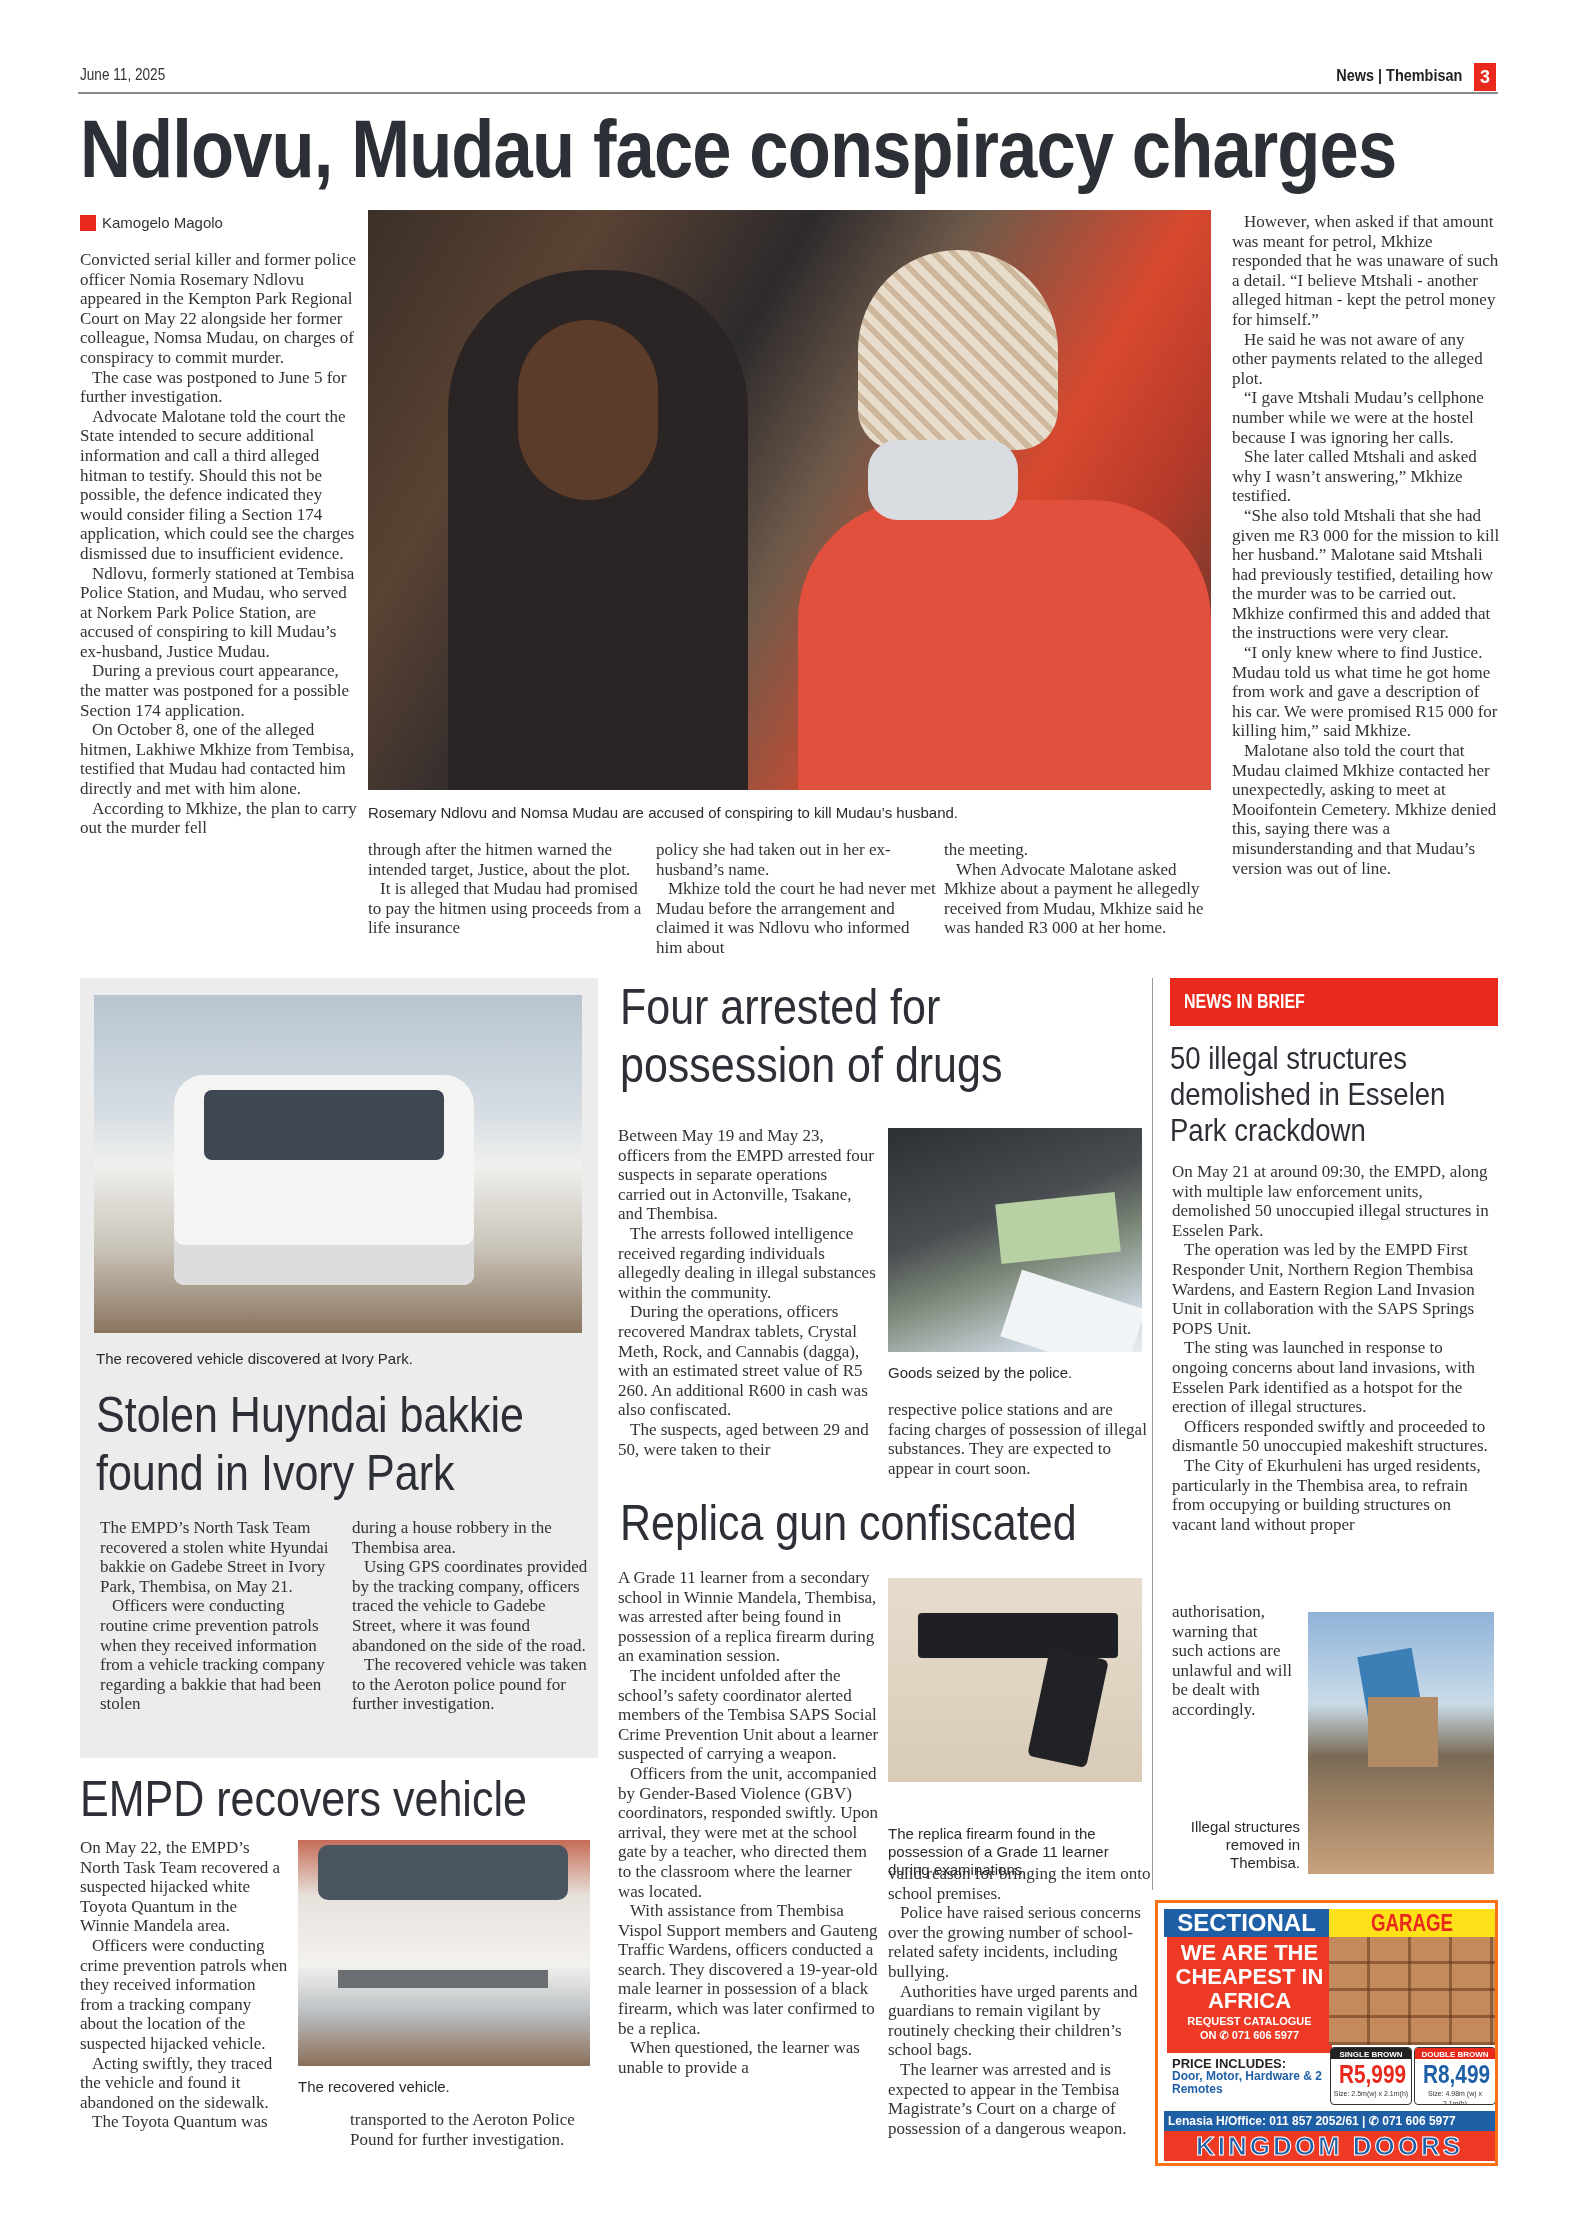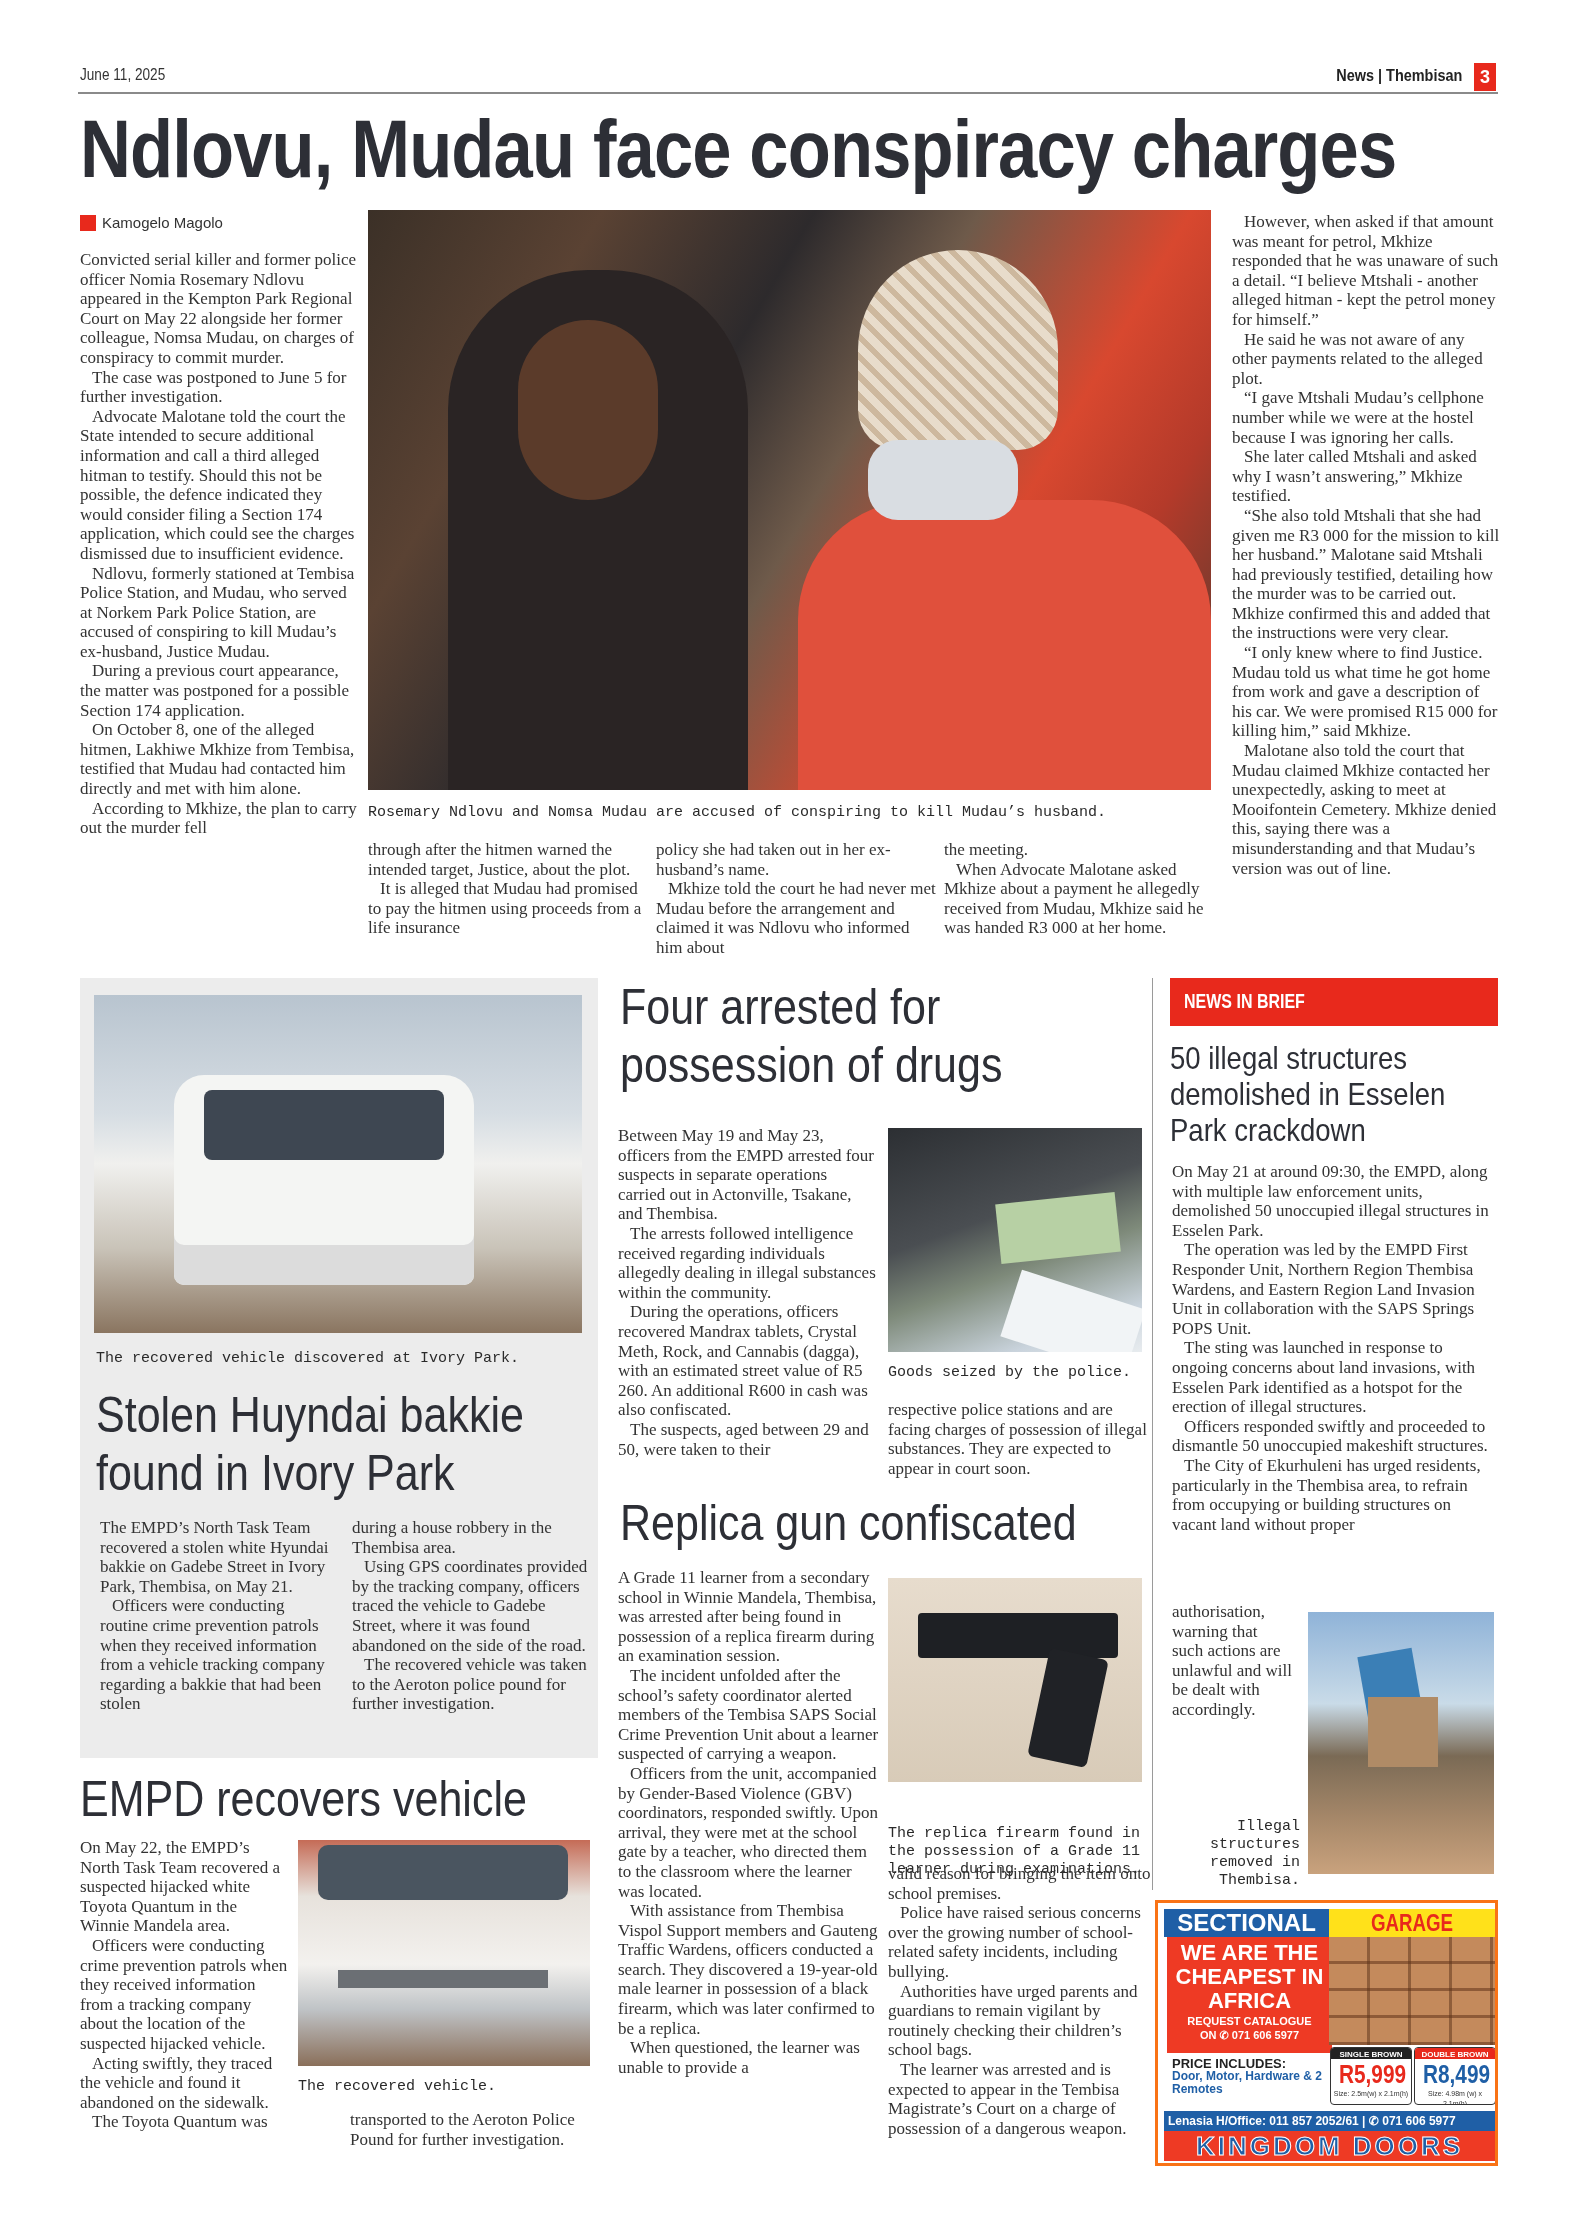--- a/index.html
+++ b/index.html
@@ -24,21 +24,21 @@
   .body p { text-indent: 12px; }
   .body p.first { text-indent: 0; }
 
   .col1 { left: 80px; top: 250px; width: 282px; }
   .photo-main { left: 368px; top: 210px; width: 843px; height: 580px; background: linear-gradient(120deg, #3b3027 0%, #5a4233 20%, #2d2a2c 38%, #6e5a4a 52%, #d8482f 70%, #b43a2a 82%, #4b3a30 100%); overflow: hidden; }
   .photo-main .hat { position: absolute; left: 490px; top: 40px; width: 200px; height: 200px; border-radius: 100px 100px 40px 40px; background: repeating-linear-gradient(45deg, #e8dccb 0 8px, #cdb89e 8px 14px); }
   .photo-main .mask { position: absolute; left: 500px; top: 230px; width: 150px; height: 80px; border-radius: 30px; background: #d9dde2; }
   .photo-main .hoodie { position: absolute; left: 430px; top: 290px; width: 413px; height: 290px; border-radius: 120px 120px 0 0; background: #e0503c; }
   .photo-main .woman { position: absolute; left: 80px; top: 60px; width: 300px; height: 520px; border-radius: 140px 140px 0 0; background: #2a2424; }
   .photo-main .face { position: absolute; left: 150px; top: 110px; width: 140px; height: 180px; border-radius: 70px; background: #5b3b2a; }
-  .caption { font-family: Liberation Mono, monospace; font-size: 15px; color: #2a2a2a; line-height: 18px; }
+  .caption { font-family: Liberation Sans, sans-serif; font-size: 15px; color: #2a2a2a; line-height: 18px; }
   .cap-main { left: 368px; top: 804px; width: 843px; }
   .col2 { left: 368px; top: 840px; width: 280px; }
   .col3 { left: 656px; top: 840px; width: 280px; }
   .col4 { left: 944px; top: 840px; width: 270px; }
   .col5 { left: 1232px; top: 212px; width: 268px; }
   .vrule { width: 1px; background: #9a9a9a; }
 
   
   .grey-box { left: 80px; top: 978px; width: 518px; height: 780px; background: #ececec; }
   .photo-truck { left: 94px; top: 995px; width: 488px; height: 338px; background: linear-gradient(180deg, #b8c4cf 0%, #d6dde3 35%, #f0f0ee 50%, #c9c3b8 75%, #8a7560 100%); overflow: hidden; }

